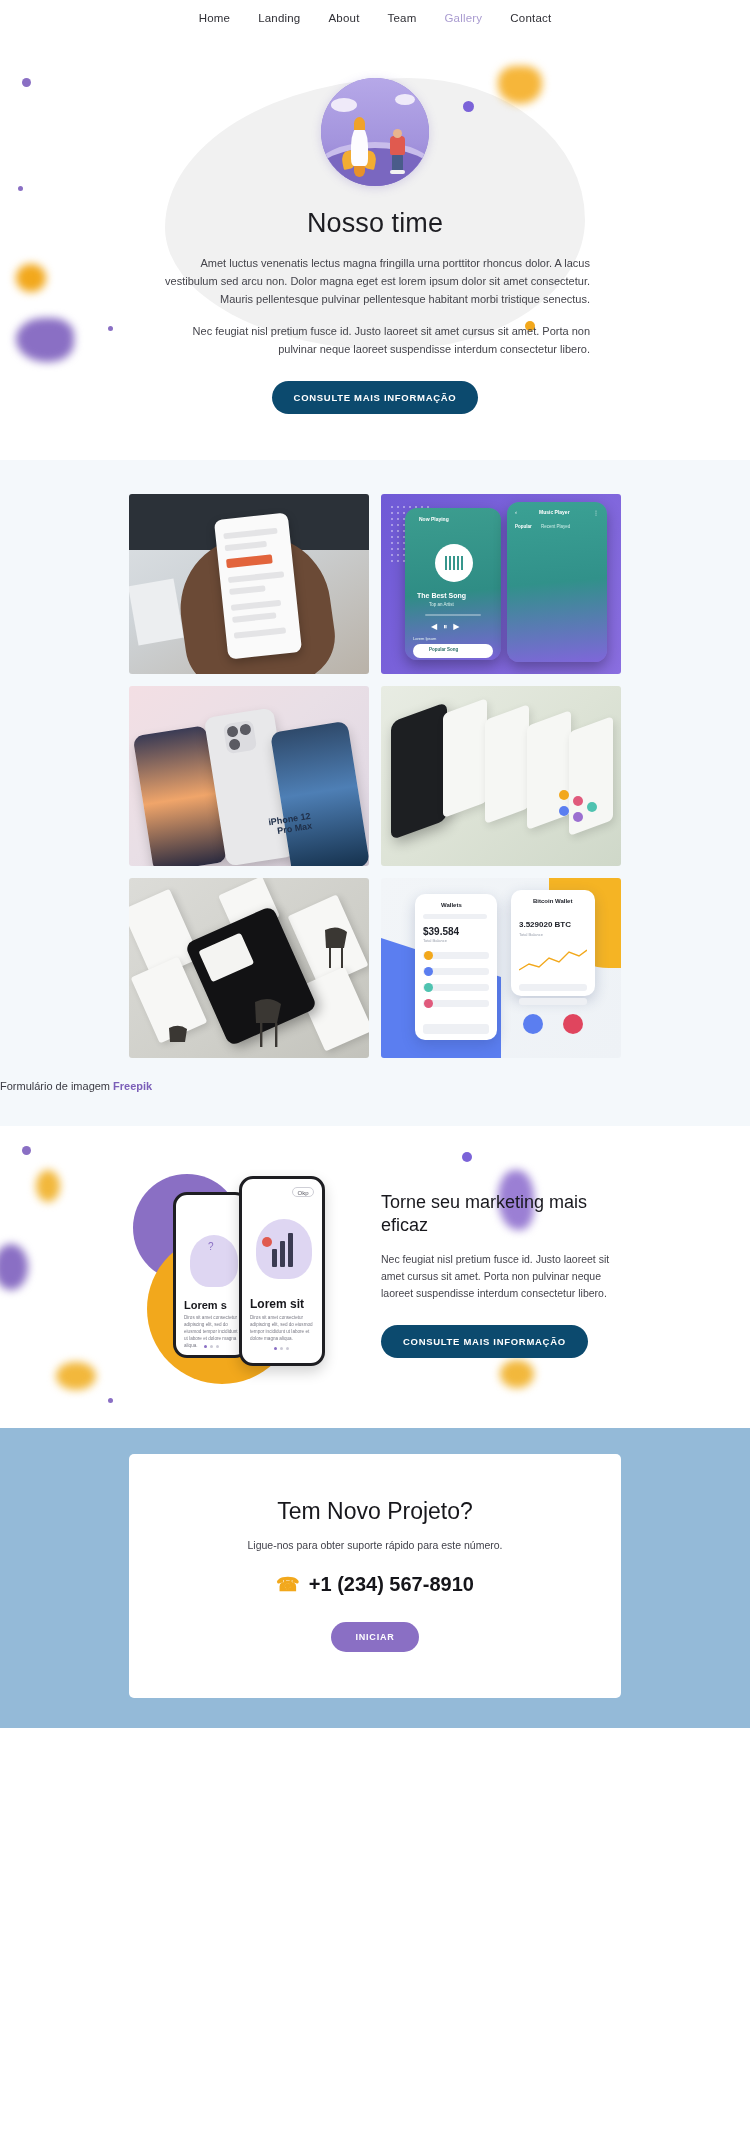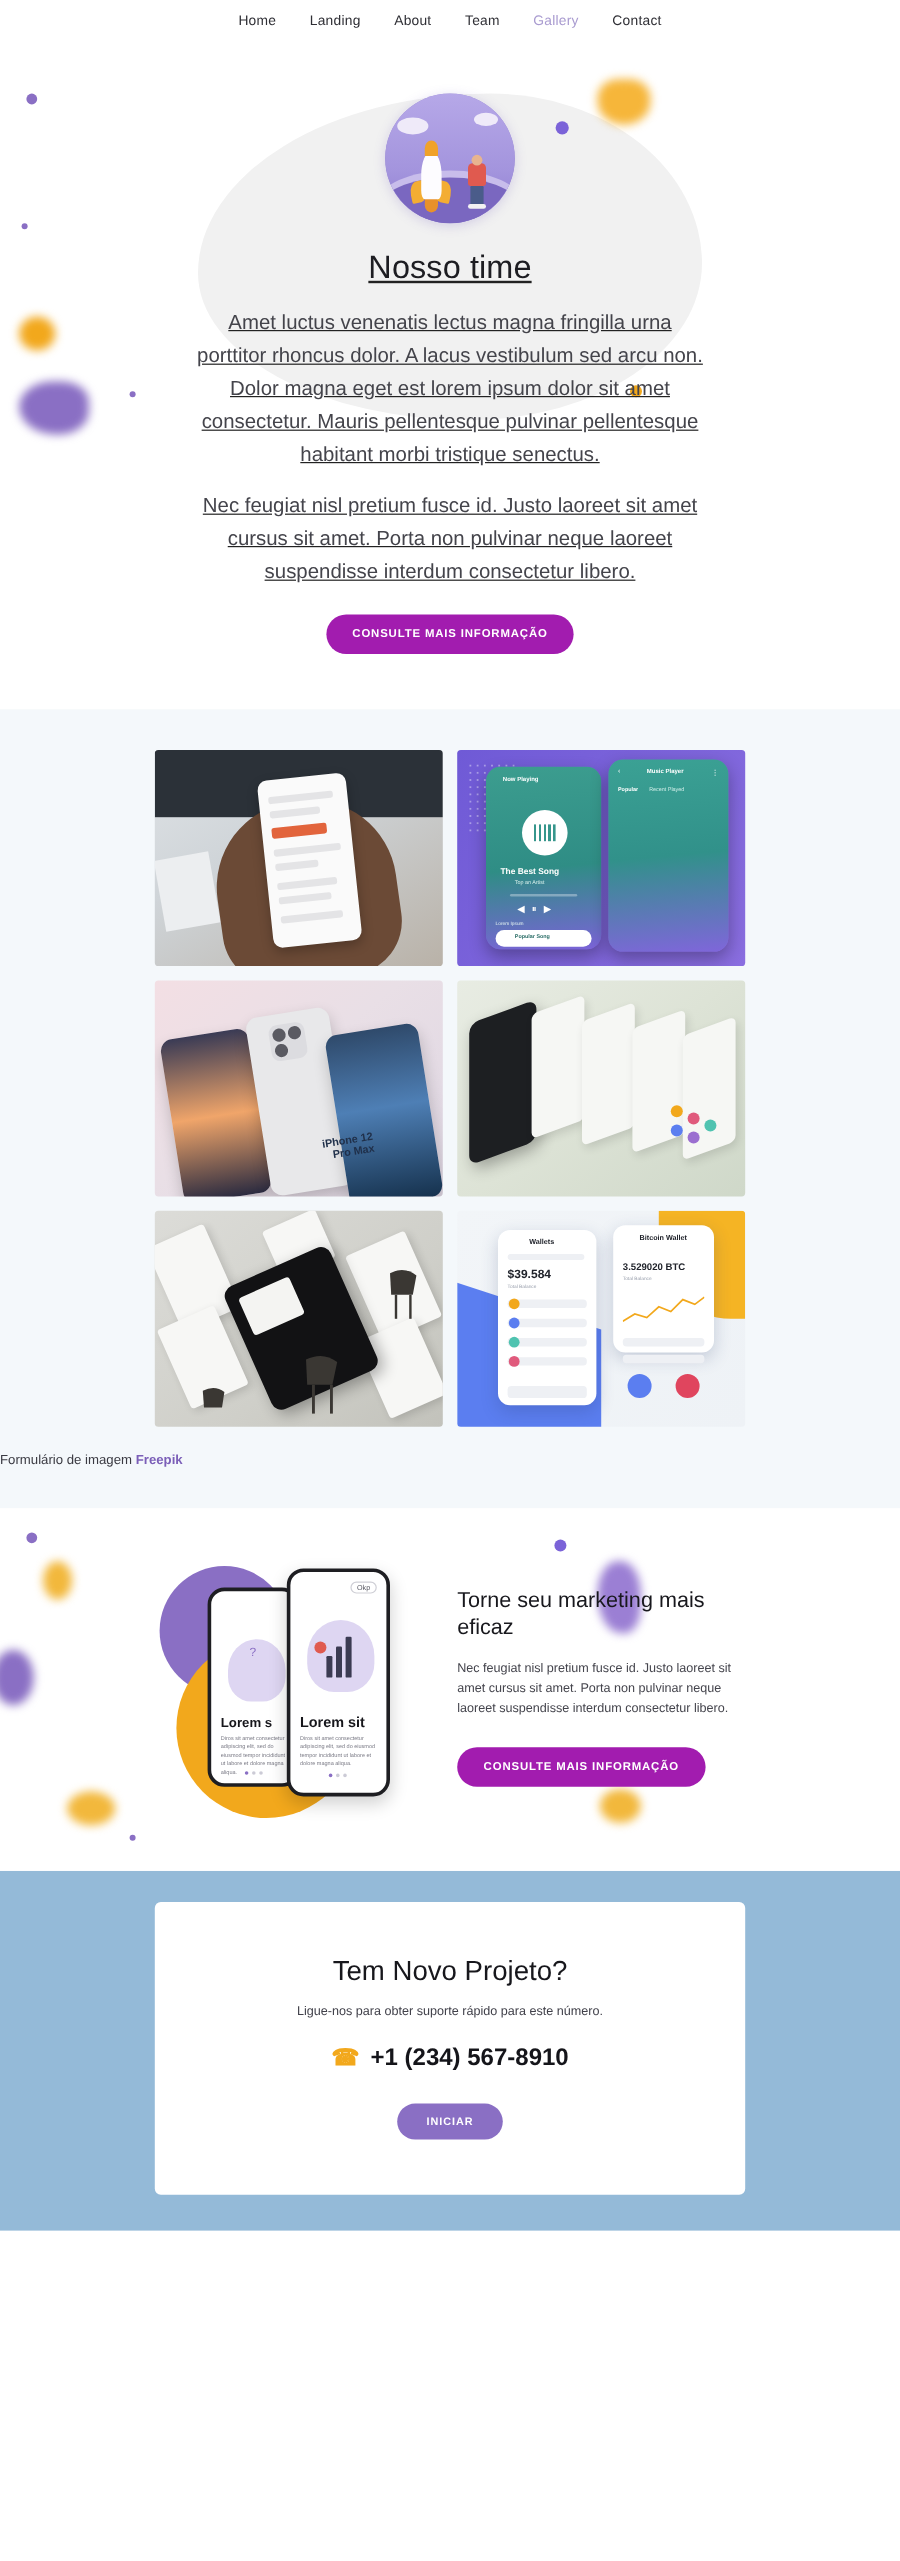--- a/index.html
+++ b/index.html
@@ -18,21 +18,20 @@
   }
   .nav a {
     font-size: 11.5px; color: #2f2f35; text-decoration: none; letter-spacing: .2px;
   }
   .nav a.active { color: #a99bd0; }
 
   
   .hero {
     position: relative; background: #fff; padding: 18px 0 46px;
     overflow: hidden;
-    text-decoration: underline;
   }
   .hero-blob {
     position: absolute; left: 50%; top: 42px; transform: translateX(-50%);
     width: 420px; height: 272px; background: #f1f1f1;
     border-radius: 58% 42% 46% 54% / 55% 52% 48% 45%;
     z-index: 0;
   }
   .hero-inner { position: relative; z-index: 2; text-align: center; }
   .avatar {
     width: 108px; height: 108px; border-radius: 50%; margin: 24px auto 0;
@@ -71,28 +70,28 @@
   .avatar .person-legs { position:absolute; left:71px; bottom:14px; width:11px;height:18px;
     background:#4a5c8a; border-radius:2px; }
   .avatar .person-shoe { position:absolute; left:69px; bottom:12px; width:15px;height:4px;
     background:#f2f2f2; border-radius:2px; }
 
   .hero h1 {
     font-size: 27px; font-weight: 400; color: #1d1d22; margin: 22px 0 16px;
     letter-spacing: .1px;
   }
   .hero p {
-    font-size: 17px; line-height: 1.62; color: #44444b;
-    width: 430px; margin: 0 auto;
+    font-size: 11px; line-height: 1.62; color: #44444b;
+    width: 430px; margin: 0 auto; text-align: right;
   }
   .hero p + p { margin-top: 15px; }
 
   .btn-primary {
     display: inline-block; margin-top: 22px;
-    background: #a21caf; color: #fff; border: none;
+    background: #0c4a6e; color: #fff; border: none;
     font-size: 9.5px; font-weight: bold; letter-spacing: .7px;
     padding: 11px 22px; border-radius: 20px; cursor: pointer;
     font-family: "Liberation Sans", sans-serif;
   }
 
   
   .deco { position: absolute; z-index: 1; pointer-events: none; }
   .dot { border-radius: 50%; }
   .blur { filter: blur(4px); }
 

